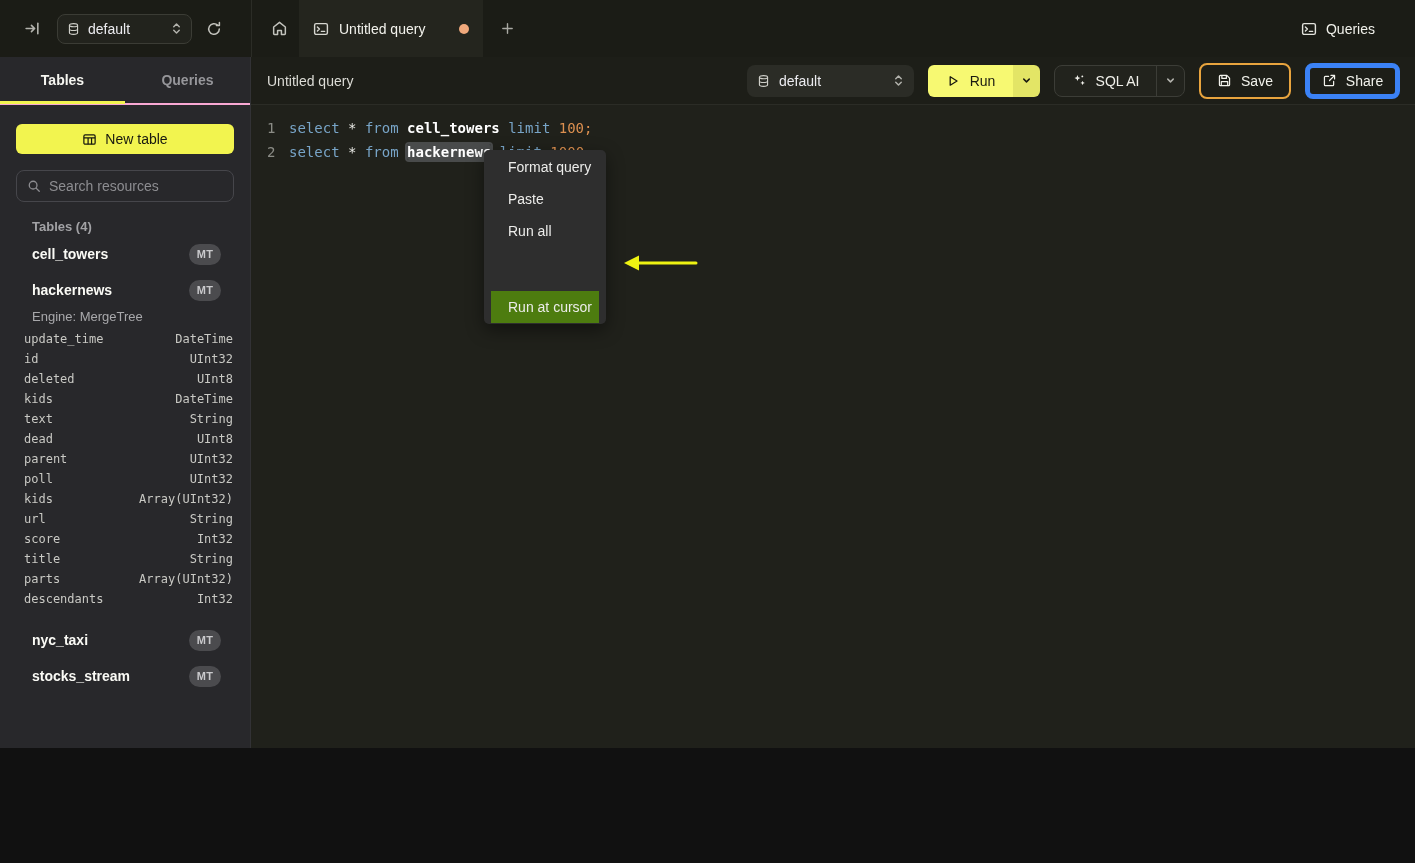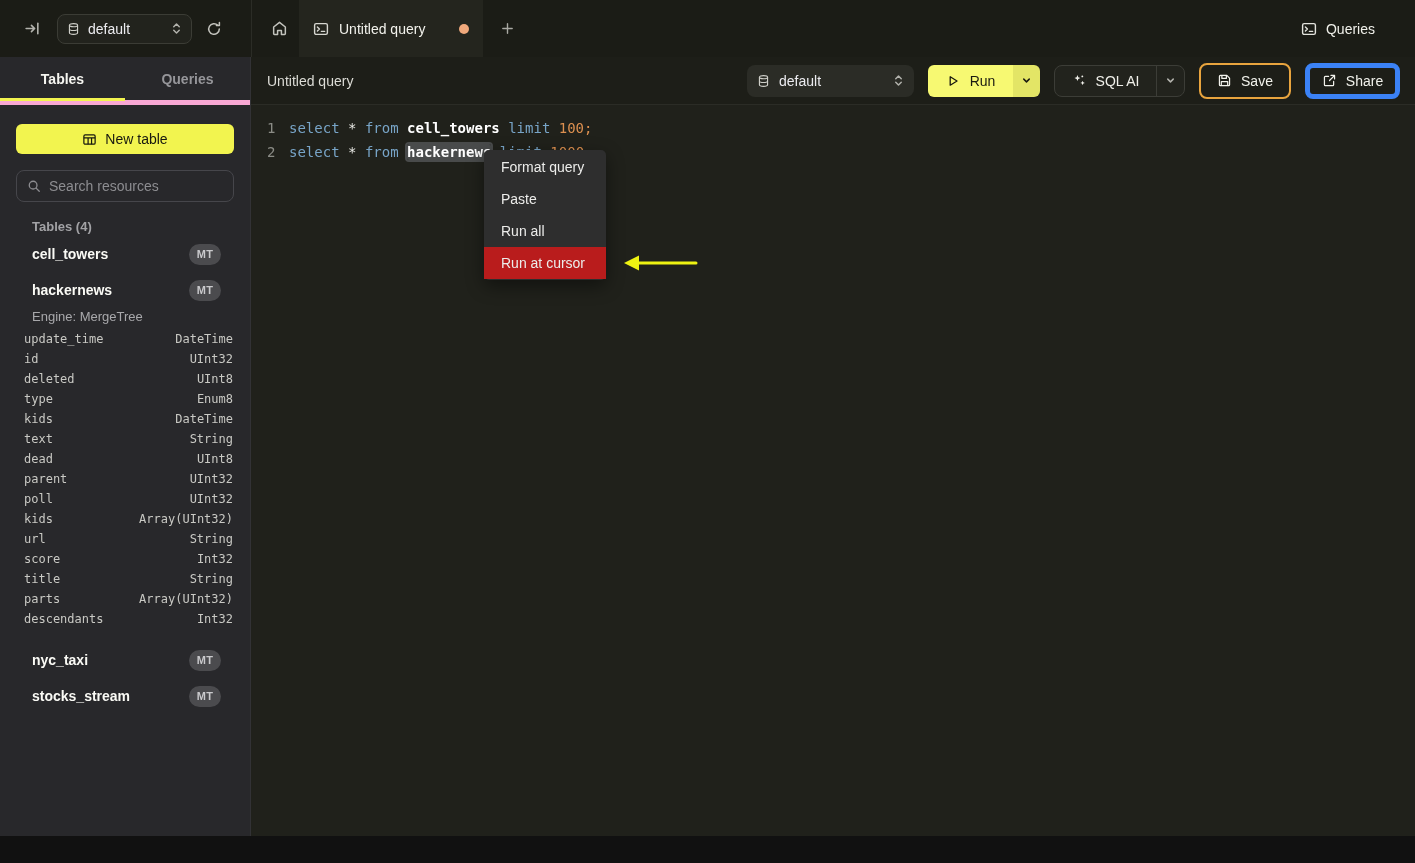--- a/index.html
+++ b/index.html
@@ -1,18 +1,18 @@
 <!DOCTYPE html>
 <html style="--accent_yellow: #f2f44f; --run_yellow: #f7f972; --run_split: #e3e566; --save_border: #e8a43e; --arrow_yellow: #eef312; --tab_dot: #f0a97c; --kw_blue: #78a5c8; --num_orange: #dd9050;"><head>
 <meta charset="utf-8">
 <style>
   * { margin:0; padding:0; box-sizing:border-box; }
   body { background:#111; }
   .page {
-    position:relative; width:1415px; height:836px; overflow:hidden;
+    position:relative; width:1415px; height:748px; overflow:hidden;
     background:#1b1c16; font-family:"Liberation Sans", sans-serif;
     -webkit-font-smoothing:antialiased;
   }
   svg { display:block; }
 
   
   .topbar { position:absolute; top:0; left:0; right:0; height:57px; display:flex; background:#1b1c16; }
   .topbar-left { width:251px; display:flex; align-items:center; flex-shrink:0; }
   .icon-btn { display:flex; align-items:center; justify-content:center; width:28px; height:28px; color:#c3c3bd; cursor:pointer; border-radius:5px; }
   .collapse-btn { margin-left:18px; color:#b3b3ad; }
@@ -33,21 +33,21 @@
   .query-tab .tab-icon { color:#d6d6d0; }
   .query-tab .tab-title { font-size:14px; color:#f2f2ec; font-weight:500; flex:1; white-space:nowrap; }
   .tab-dot { width:10px; height:10px; border-radius:50%; background:var(--tab_dot); flex-shrink:0; }
   .new-tab-btn { align-self:center; margin-left:10px; color:#a9a9a3; }
   .topbar-spacer { flex:1; }
   .queries-link { align-self:center; display:flex; align-items:center; gap:9px; color:#f0f0ea; font-size:14px; font-weight:500; margin-right:40px; cursor:pointer; }
   .queries-link .q-icon { color:#e3e3dd; }
 
   
   .sidebar { position:absolute; top:57px; left:0; width:251px; bottom:0; background:#28282b; border-right:1px solid #323235; }
-  .side-tabs { position:relative; height:48px; display:flex; border-bottom:5px solid #f9a8d4; }
+  .side-tabs { position:relative; height:48px; display:flex; border-bottom:2px solid #f9a8d4; }
   .side-tab { width:50%; display:flex; align-items:center; justify-content:center; font-size:14px; font-weight:600; color:#96969a; cursor:pointer; }
   .side-tab.active { color:#f5f5f0; }
   .side-tabs .underline { position:absolute; bottom:-1px; left:0; width:125px; height:3px; background:var(--accent_yellow); }
   .new-table-btn {
     margin:19px 16px 0; height:30px; border-radius:6px; background:var(--accent_yellow);
     display:flex; align-items:center; justify-content:center; gap:8px; color:#17180f;
     font-size:14px; font-weight:500; cursor:pointer;
   }
   .search-box {
     margin:16px 16px 0; height:32px; border:1px solid #46464b; border-radius:8px;
@@ -96,24 +96,24 @@
   .line-code { white-space:pre; }
   .tok.kw { color:var(--kw_blue); }
   .tok.plain { color:#e8e8e4; }
   .tok.table { color:#ffffff; font-weight:bold; }
   .tok.num { color:var(--num_orange); }
   .tok.selected { background:#494b4b; border-radius:2px; box-shadow:0 0 0 2px #494b4b; }
 
   
   .context-menu {
     position:absolute; left:484px; top:150px; width:122px; background:#2e2e2e;
-    border-radius:5px; padding:1px 0; box-shadow:0 6px 18px rgba(0,0,0,.45); z-index:10;
+    border-radius:5px; padding:1px 7px; box-shadow:0 6px 18px rgba(0,0,0,.45); z-index:10;
   }
   .menu-item { height:32px; line-height:32px; padding-left:17px; font-size:14px; color:#ececea; cursor:pointer; white-space:nowrap; }
-  .menu-item.active { background:#b91c1c; }
+  .menu-item.active { background:#4d7c0f;margin-top:44px; }
   .cursor-arrow { position:absolute; left:622px; top:251px; z-index:11; color:var(--arrow_yellow); }
 </style>
 </head>
 <body>
 
 <div class="page">
 
   <header class="topbar">
     <div class="topbar-left">
       <span class="icon-btn collapse-btn">
@@ -227,24 +227,20 @@
         <span class="c-name">update_time</span>
         <span class="c-type">DateTime</span>
       </div>
         <div class="col-row">
         <span class="c-name">id</span>
         <span class="c-type">UInt32</span>
       </div>
         <div class="col-row">
         <span class="c-name">deleted</span>
         <span class="c-type">UInt8</span>
-      </div>
-        <div class="col-row">
-        <span class="c-name">type</span>
-        <span class="c-type">Enum8</span>
       </div>
         <div class="col-row">
         <span class="c-name">kids</span>
         <span class="c-type">DateTime</span>
       </div>
         <div class="col-row">
         <span class="c-name">text</span>
         <span class="c-type">String</span>
       </div>
         <div class="col-row">

